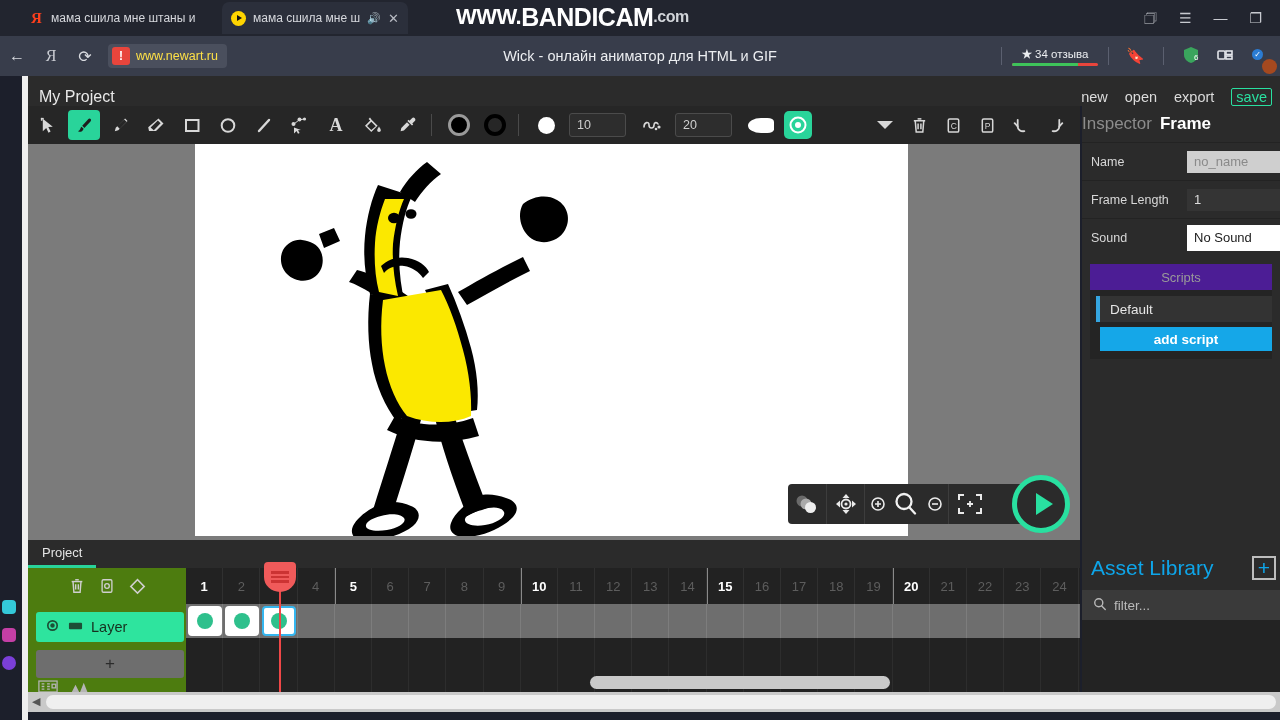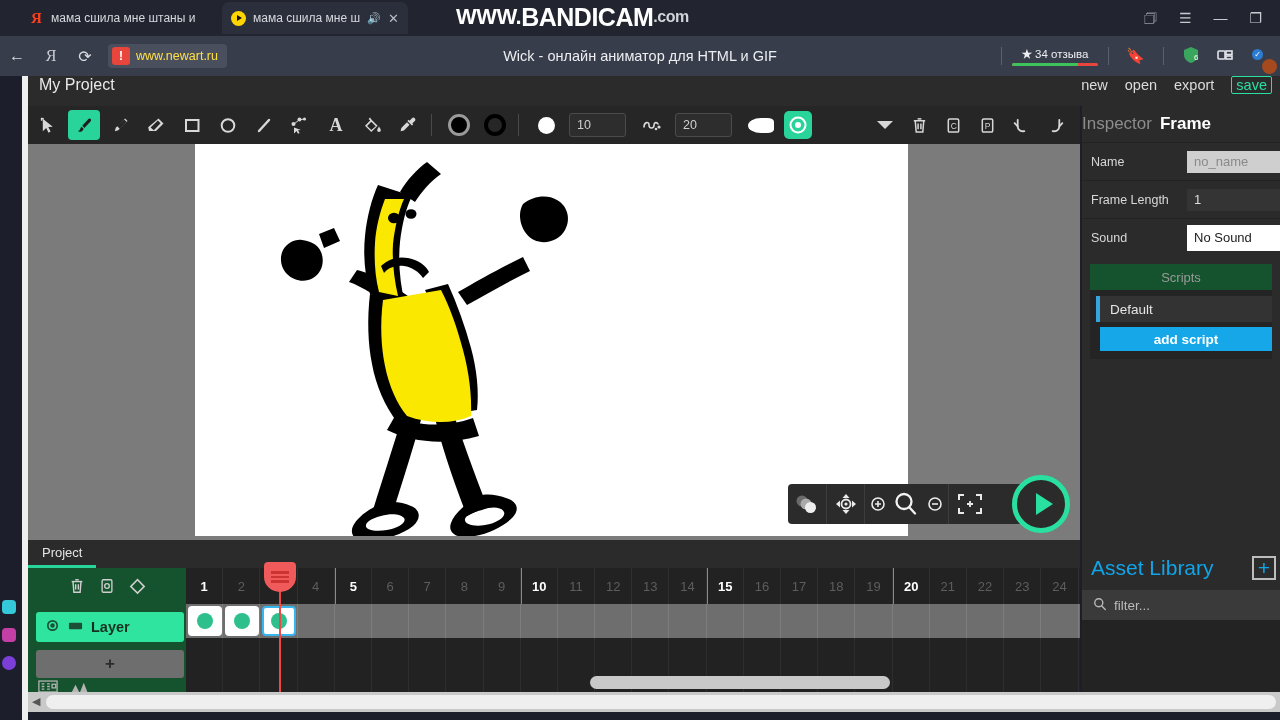--- a/index.html
+++ b/index.html
@@ -75,21 +75,21 @@
   .rating-bar { width: 86px; height: 3px; background: #e8453c; border-radius: 2px; position: relative; overflow: hidden; }
   .rating-bar i { position: absolute; left: 0; top: 0; height: 3px; width: 66px; background: #3ec35a; }
   .nav-ic { width: 34px; text-align: center; color: #d9dbe0; font-size: 15px; }
   .avatar-ic { width: 21px; height: 21px; border-radius: 3px; background: #cfd3d9; position: relative; overflow: visible; }
   .avatar-ic::before { content:''; position:absolute; left:3px; top:3px; width:15px; height:15px; border-radius:50%; background:#a5491f; }
   .avatar-ic::after { content:'✓'; position:absolute; right:-4px; bottom:-4px; width:11px; height:11px; border-radius:50%; background:#2b7cd3; color:#fff; font-size:8px; line-height:11px; text-align:center; }
   .page-edge-left { position: absolute; left: 22px; top: 76px; width: 6px; height: 644px; background: #efefef; }
 
   .app-header {
     position: absolute; left: 28px; top: 76px; width: 1252px; height: 30px;
-    background: #2b2b2b; display: flex; align-items: flex-start;
+    background: #2b2b2b; display: flex; align-items: flex-end;
   }
   .proj-name { margin-left: 11px; font-size: 16px; color: #e9e9e9; }
   .app-menu { position: absolute; right: 8px; display: flex; align-items: center; gap: 17px; }
   .app-menu span { font-size: 14.5px; color: #dcdcdc; }
   .menu-save { color: #29e0a0 !important; border: 1.5px solid #29e0a0; padding: 0px 4px; border-radius: 2px; }
 
   
   .toolbar {
     position: absolute; left: 28px; top: 106px; width: 1052px; height: 38px;
     background: #262626; display: flex; align-items: center;
@@ -129,21 +129,21 @@
     width: 58px; height: 58px; border-radius: 50%;
     background: #2b2b2b; border: 5px solid #29e0a0;
     display: flex; align-items: center; justify-content: center;
   }
   .play-tri { width: 0; height: 0; border-left: 17px solid #29e0a0; border-top: 11px solid transparent; border-bottom: 11px solid transparent; margin-left: 6px; }
 
   
   .tl-tabbar { position: absolute; left: 28px; top: 540px; width: 1052px; height: 28px; background: #2b2b2b; }
   .tl-tab { position: absolute; left: 0px; top: 0; height: 28px; padding: 0 14px; font-size: 13px; color: #e4e4e4; display: flex; align-items: center; border-bottom: 3px solid #29d49a; }
   .timeline { position: absolute; left: 28px; top: 568px; width: 1052px; height: 124px; background: #1d1d1d; }
-  .tl-layerctrl { position: absolute; left: 0; top: 0; width: 158px; height: 124px; background: #14532d; font-weight: bold; }
+  .tl-layerctrl { position: absolute; left: 0; top: 0; width: 158px; height: 124px; background: #4d7c0f; }
   .tl-lc-icons { display: flex; align-items: center; justify-content: center; gap: 14px; height: 40px; color: #cfcfcf; }
   .layer-row {
     position: absolute; left: 8px; top: 44px; width: 148px; height: 30px;
     background: #2ee49e; border-radius: 3px; display: flex; align-items: center; gap: 8px; padding-left: 9px;
   }
   .layer-name { font-size: 14.5px; color: #17301f; }
   .addlayer {
     position: absolute; left: 8px; top: 82px; width: 148px; height: 28px;
     background: #6e6e6e; border-radius: 3px; color: #2b2b2b; font-size: 17px;
     display: flex; align-items: center; justify-content: center;
@@ -185,21 +185,21 @@
   .inspector { position: absolute; left: 1082px; top: 106px; width: 198px; height: 440px; background: #2b2b2b; }
   .insp-title { height: 36px; display: flex; align-items: center; gap: 8px; }
   .insp-title .t1 { font-size: 17px; color: #8c8c8c; }
   .insp-title .t2 { font-size: 17px; color: #fff; font-weight: bold; }
   .insp-row { height: 38px; display: flex; align-items: center; padding-left: 9px; border-top: 1px solid #232323; }
   .insp-lbl { font-size: 12.5px; color: #d8d8d8; width: 96px; }
   .insp-inp { height: 22px; flex: 1; margin-right: 0; background: #cfcfcf; color: #8a8a8a; font-size: 13px; display: flex; align-items: center; padding-left: 7px; }
   .insp-inp.dark { background: #343434; color: #dcdcdc; }
   .insp-inp.white { background: #fff; color: #1b1b1b; height: 26px; }
   .scripts-wrap { margin: 8px 8px 0 8px; background: #242424; padding-bottom: 8px; }
-  .scripts-hdr { height: 26px; background: #14532d; color: #9a9a9a; font-size: 13px; display: flex; align-items: center; justify-content: center; }
+  .scripts-hdr { height: 26px; background: #4c1d95; color: #9a9a9a; font-size: 13px; display: flex; align-items: center; justify-content: center; }
   .script-item { margin: 6px 0 0 6px; height: 26px; background: #333; color: #e6e6e6; font-size: 13.5px; display: flex; align-items: center; padding-left: 10px; border-left: 4px solid #35a5e0; }
   .add-script { margin: 5px 0 0 10px; height: 24px; background: #15a7e8; color: #fff; font-size: 13.5px; font-weight: bold; display: flex; align-items: center; justify-content: center; }
 
   .asset-lib { position: absolute; left: 1082px; top: 546px; width: 198px; height: 146px; background: #2b2b2b; }
   .al-title { height: 44px; display: flex; align-items: center; padding-left: 9px; }
   .al-title span { font-size: 21px; color: #0ea5e9; }
   .al-plus { position: absolute; right: 4px; top: 10px; width: 24px; height: 24px; border: 2px solid #bdbdbd; color: #e6e6e6; font-size: 19px; display: flex; align-items: center; justify-content: center; }
   .al-filter { height: 30px; background: #3a3a3a; display: flex; align-items: center; gap: 7px; padding-left: 11px; }
   .al-filter span { font-size: 13.5px; color: #b9b9b9; }
   .al-list { height: 72px; background: #232323; }

